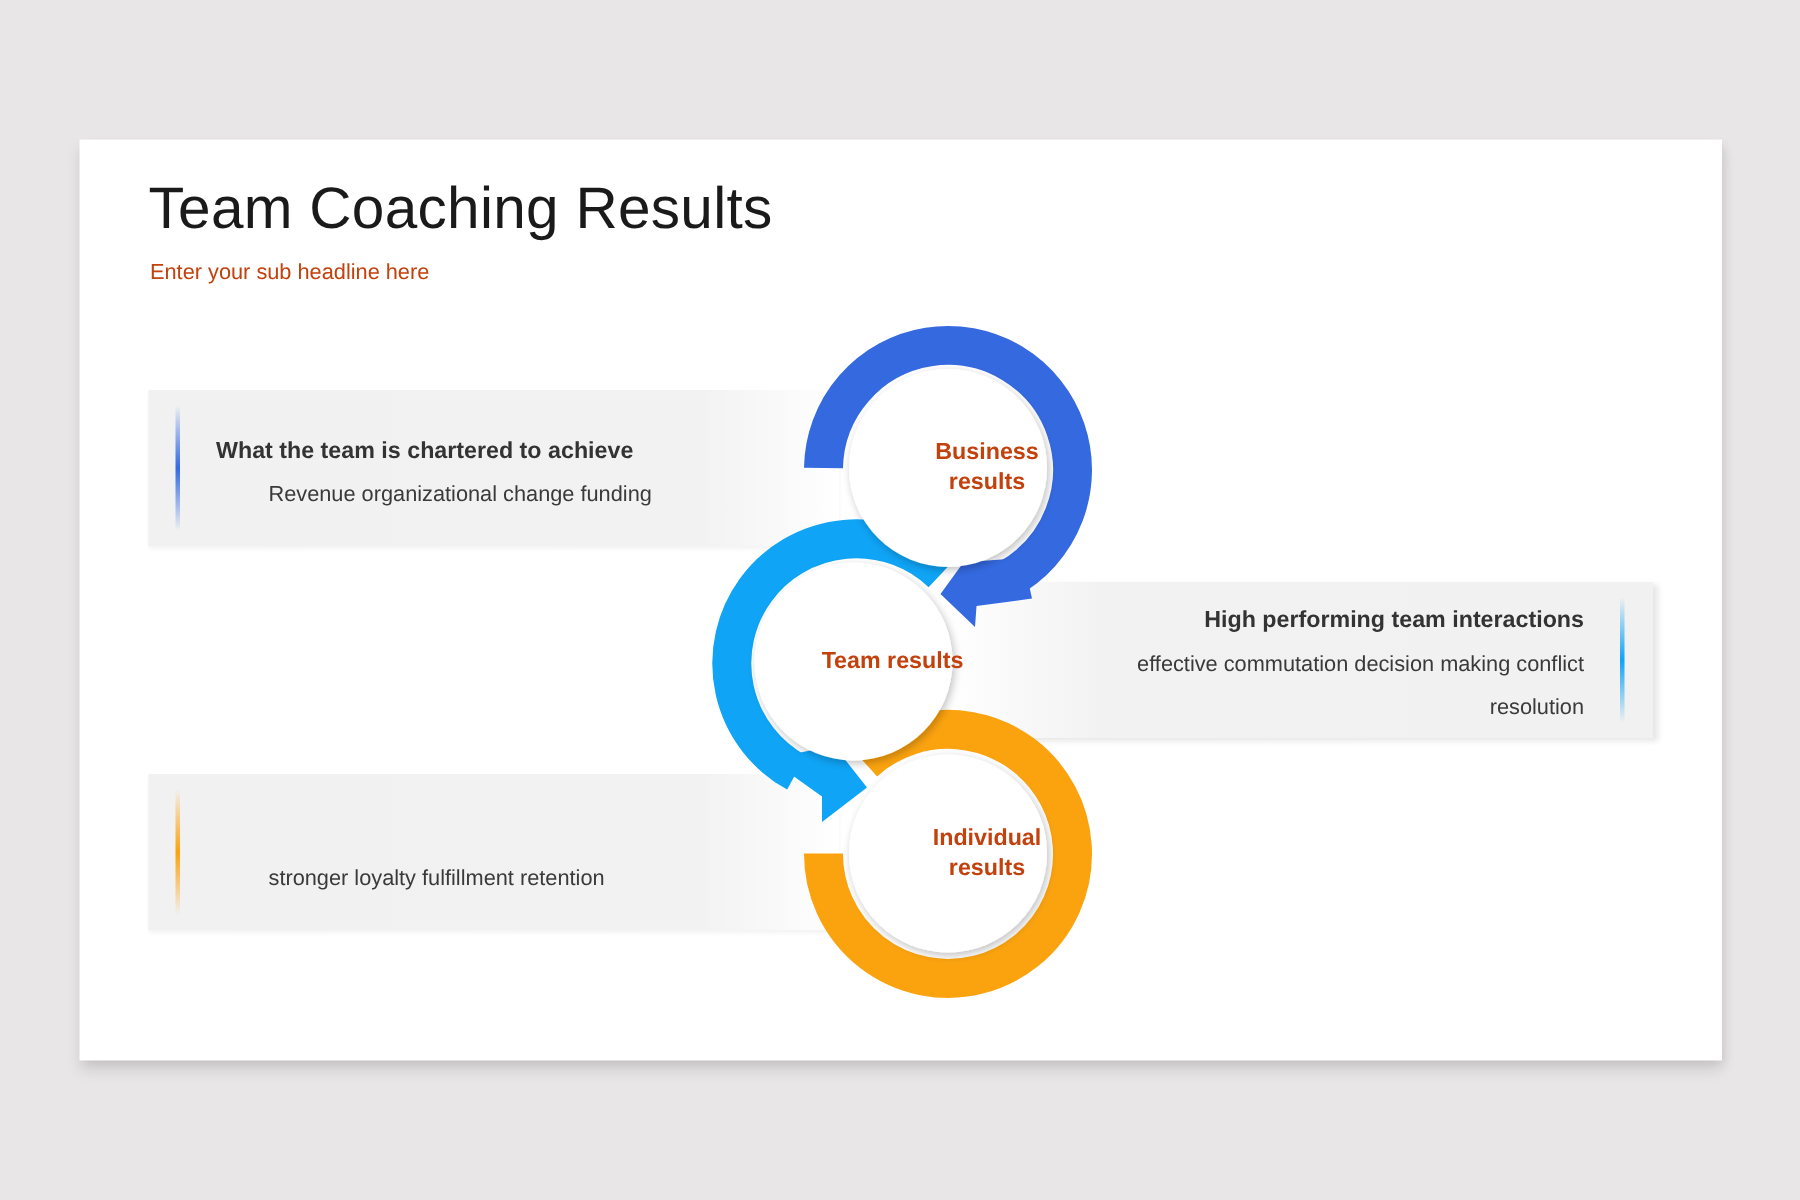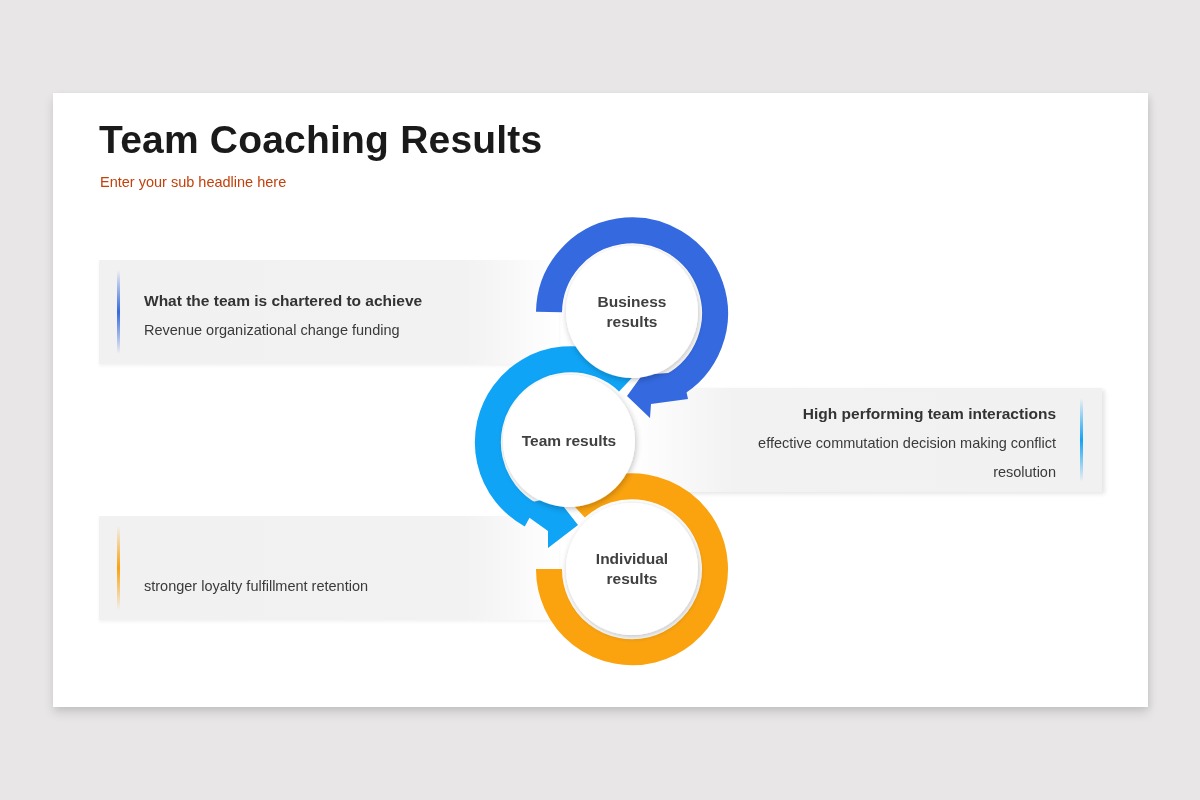--- a/index.html
+++ b/index.html
@@ -15,21 +15,21 @@
       left: 53px; top: 93px;
       width: 1095px; height: 614px;
       background: #ffffff;
       box-shadow: 0 6px 10px rgba(0,0,0,0.12), 2px 2px 6px rgba(0,0,0,0.06);
     }
     .title {
       position: absolute;
       left: 99px; top: 118px;
       font-size: 39px;
       color: #1a1a1a;
-      font-weight: bold;
+      font-weight: normal;
       letter-spacing: 0.2px;
       white-space: nowrap;
     }
     .subtitle {
       position: absolute;
       left: 100px; top: 174px;
       font-size: 14.5px;
       color: #c2410c;
       white-space: nowrap;
     }
@@ -59,41 +59,43 @@
       font-size: 15.5px;
       font-weight: bold;
       color: #333333;
       white-space: nowrap;
     }
     .panel-body {
       position: absolute;
       font-size: 14.5px;
       color: #3a3a3a;
       line-height: 29px;
+      margin-left: 35px;
     }
     .panel.left .panel-heading { left: 45px; top: 32px; }
     .panel.left .panel-body { left: 45px; top: 56px; white-space: nowrap; }
     .panel.right .panel-heading { right: 46px; top: 17px; text-align: left; }
     .panel.right .panel-body { right: 46px; top: 41px; width: 360px; text-align: right; }
 
     svg.rings {
       position: absolute;
       left: 0; top: 0;
       width: 1200px; height: 800px;
       pointer-events: none;
     }
     .ring-label {
       position: absolute;
       width: 130px;
       text-align: center;
       font-size: 15.5px;
       font-weight: bold;
-      color: #404040;
+      color: #c2410c;
       line-height: 20px;
       transform: translate(-50%, -50%);
+      margin-left: 26px;
     }
   </style>
 </head>
 <body>
 
 <div class="slide"></div>
 
 <div class="title">Team Coaching Results</div>
 <div class="subtitle">Enter your sub headline here</div>
 

